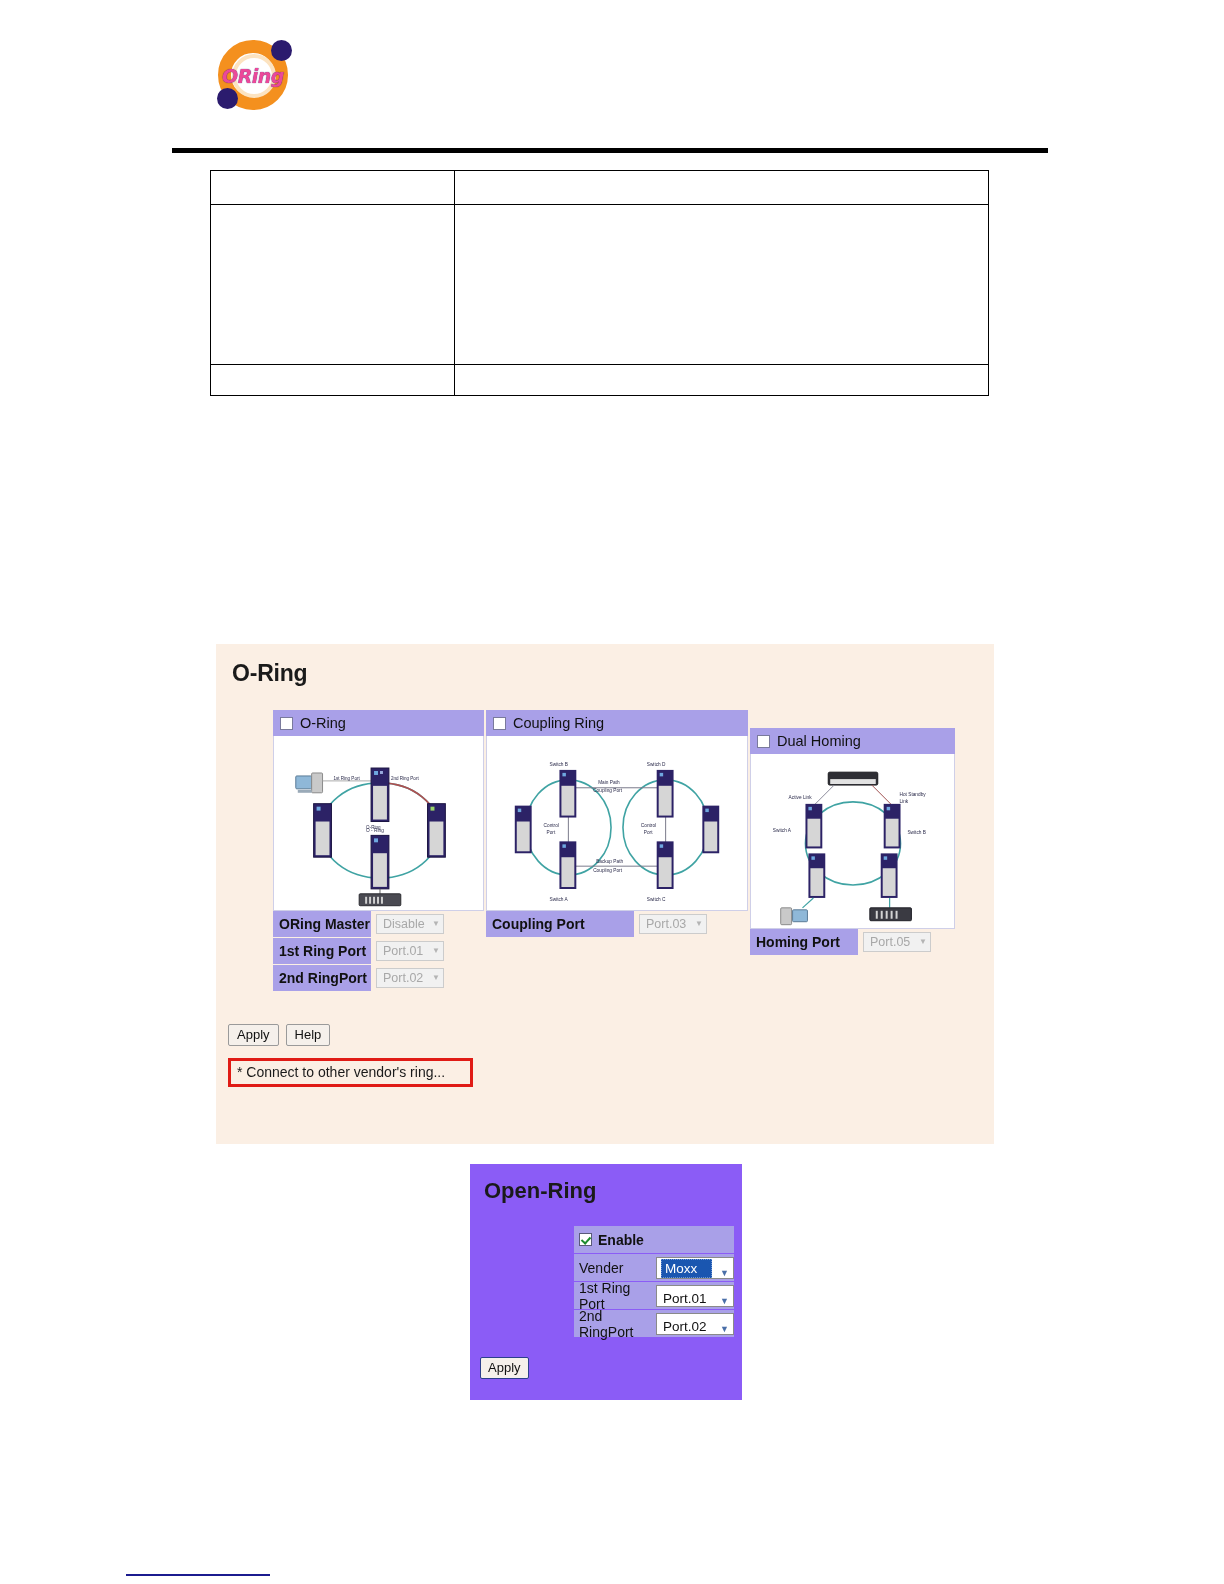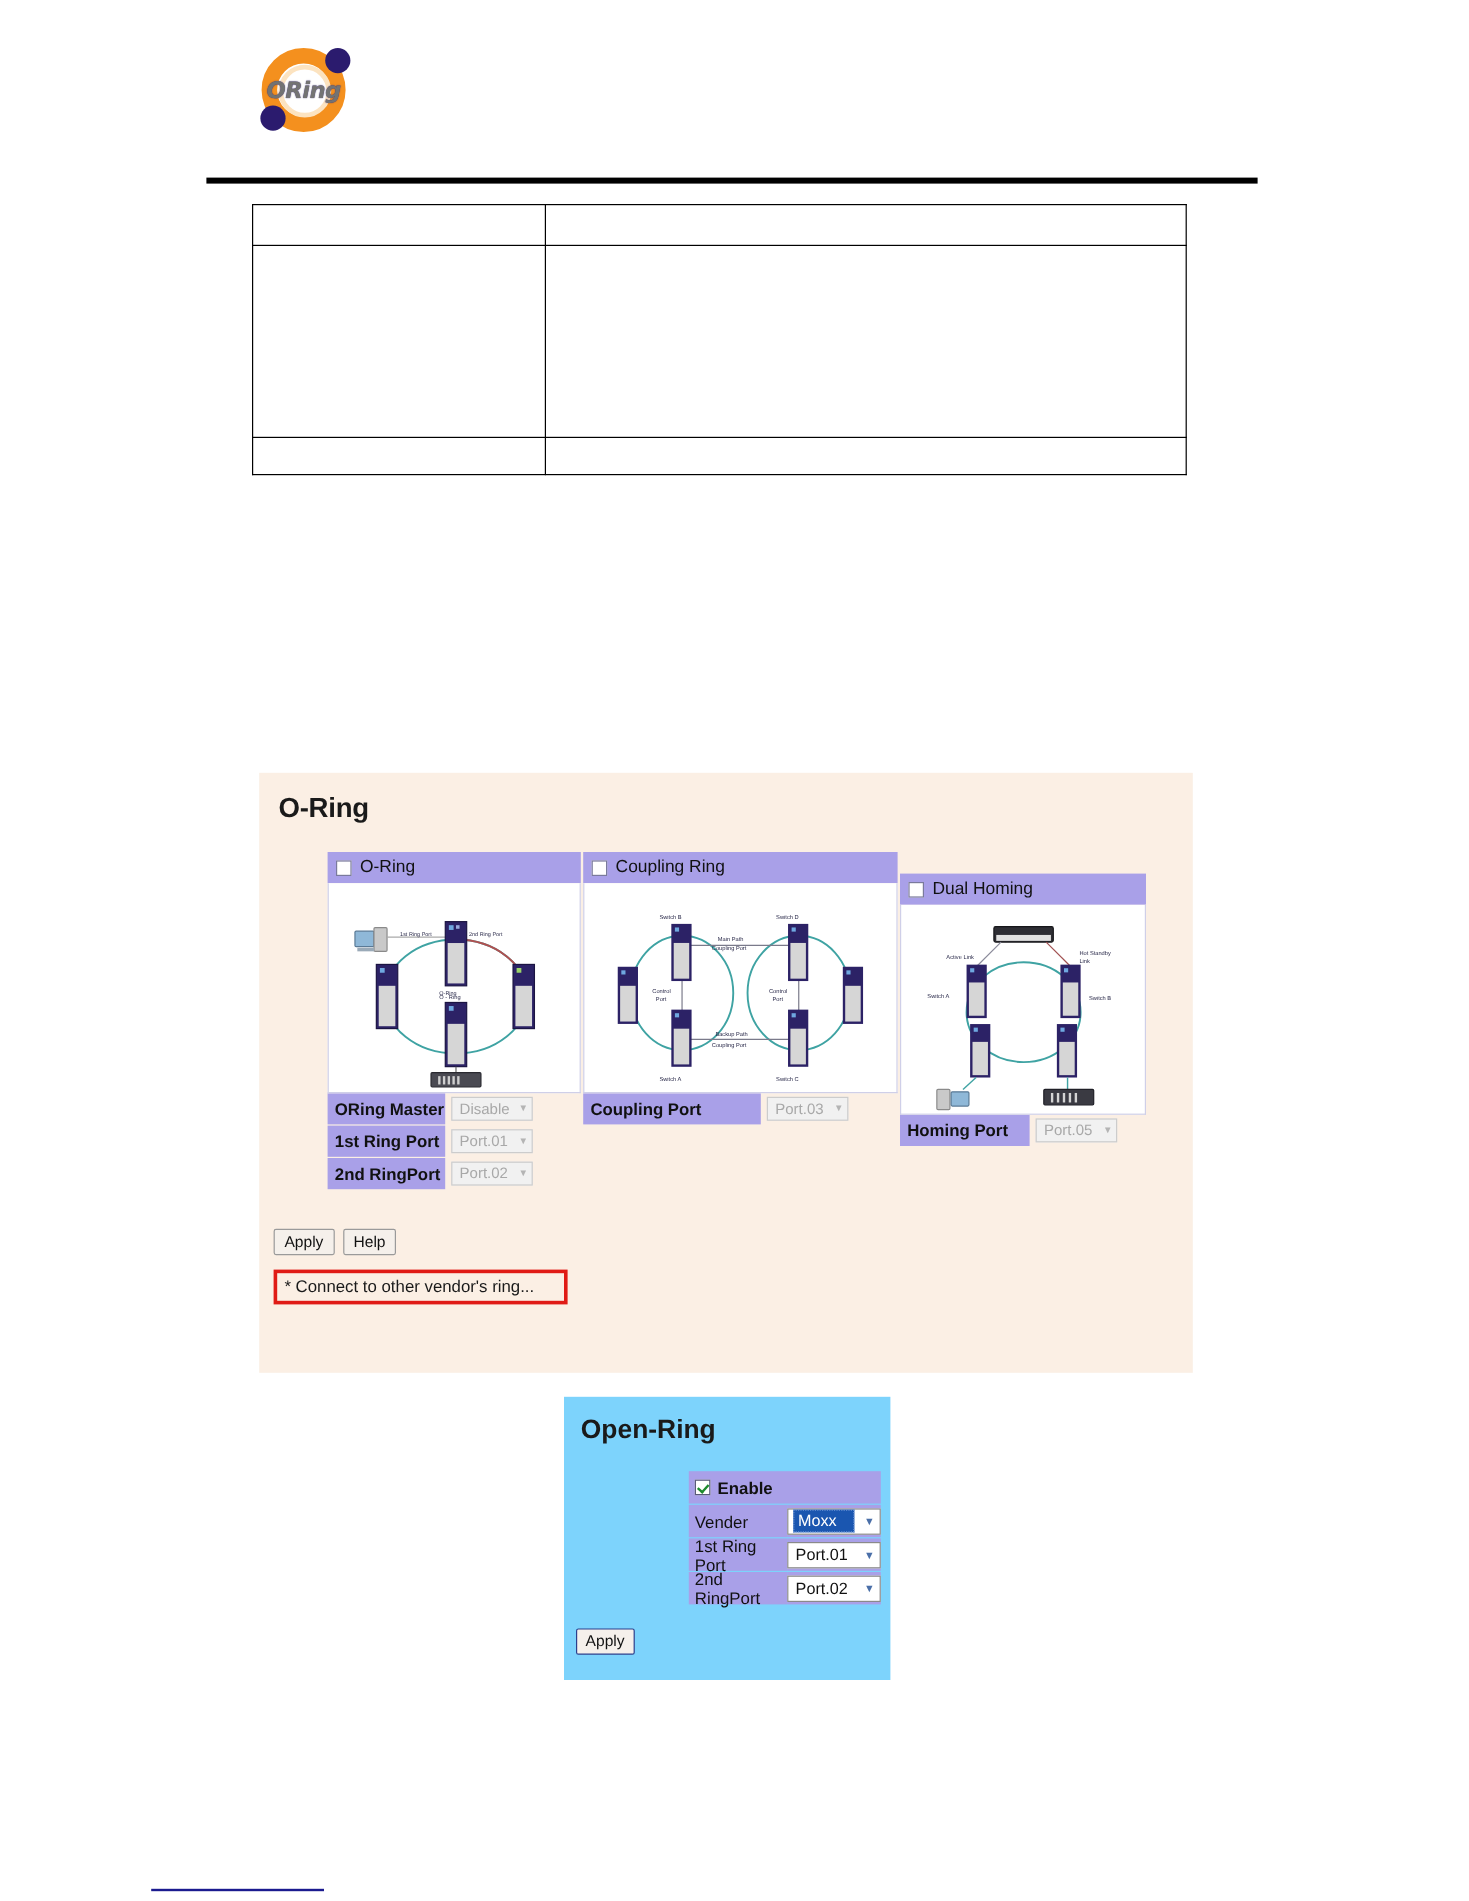--- a/index.html
+++ b/index.html
@@ -57,21 +57,21 @@
     position: absolute;
     left: 11px;
     top: 31px;
     width: 64px;
     text-align: center;
     font-family: "DejaVu Sans", sans-serif;
     font-weight: bold;
     font-style: italic;
     font-size: 19px;
     letter-spacing: -0.5px;
-    color: #737373;
+    color: #ec4899;
     text-shadow: 0 0 1px #2B1B6E;
   }
   #header-rule {
     position: absolute;
     left: 172px;
     top: 148px;
     width: 876px;
     height: 5px;
     background: #000000;
   }
@@ -240,21 +240,21 @@
     box-sizing: border-box;
   }
 
   
   #openring-panel {
     position: absolute;
     left: 470px;
     top: 1164px;
     width: 272px;
     height: 236px;
-    background: #7dd3fc;
+    background: #8b5cf6;
     box-sizing: border-box;
   }
   #openring-title {
     position: absolute;
     left: 14px;
     top: 14px;
     font-size: 22px;
     font-weight: bold;
     color: #1a1a1a;
   }
@@ -310,21 +310,21 @@
     border: solid #1E8B2E;
     border-width: 0 2px 2px 0;
     transform: rotate(42deg);
   }
   .dd2 {
     height: 22px;
     min-width: 78px;
     background: #ffffff;
     border: 1px solid #8a8a8a;
     display: inline-flex;
-    align-items: center;
+    align-items: flex-end;
     justify-content: space-between;
     padding: 0 2px 0 4px;
     box-sizing: border-box;
     font-size: 13.5px;
     color: #111;
   }
   .dd2 .txt { padding: 0 2px; }
   .dd2.sel .txt {
     background: #1A56B0;
     color: #ffffff;

